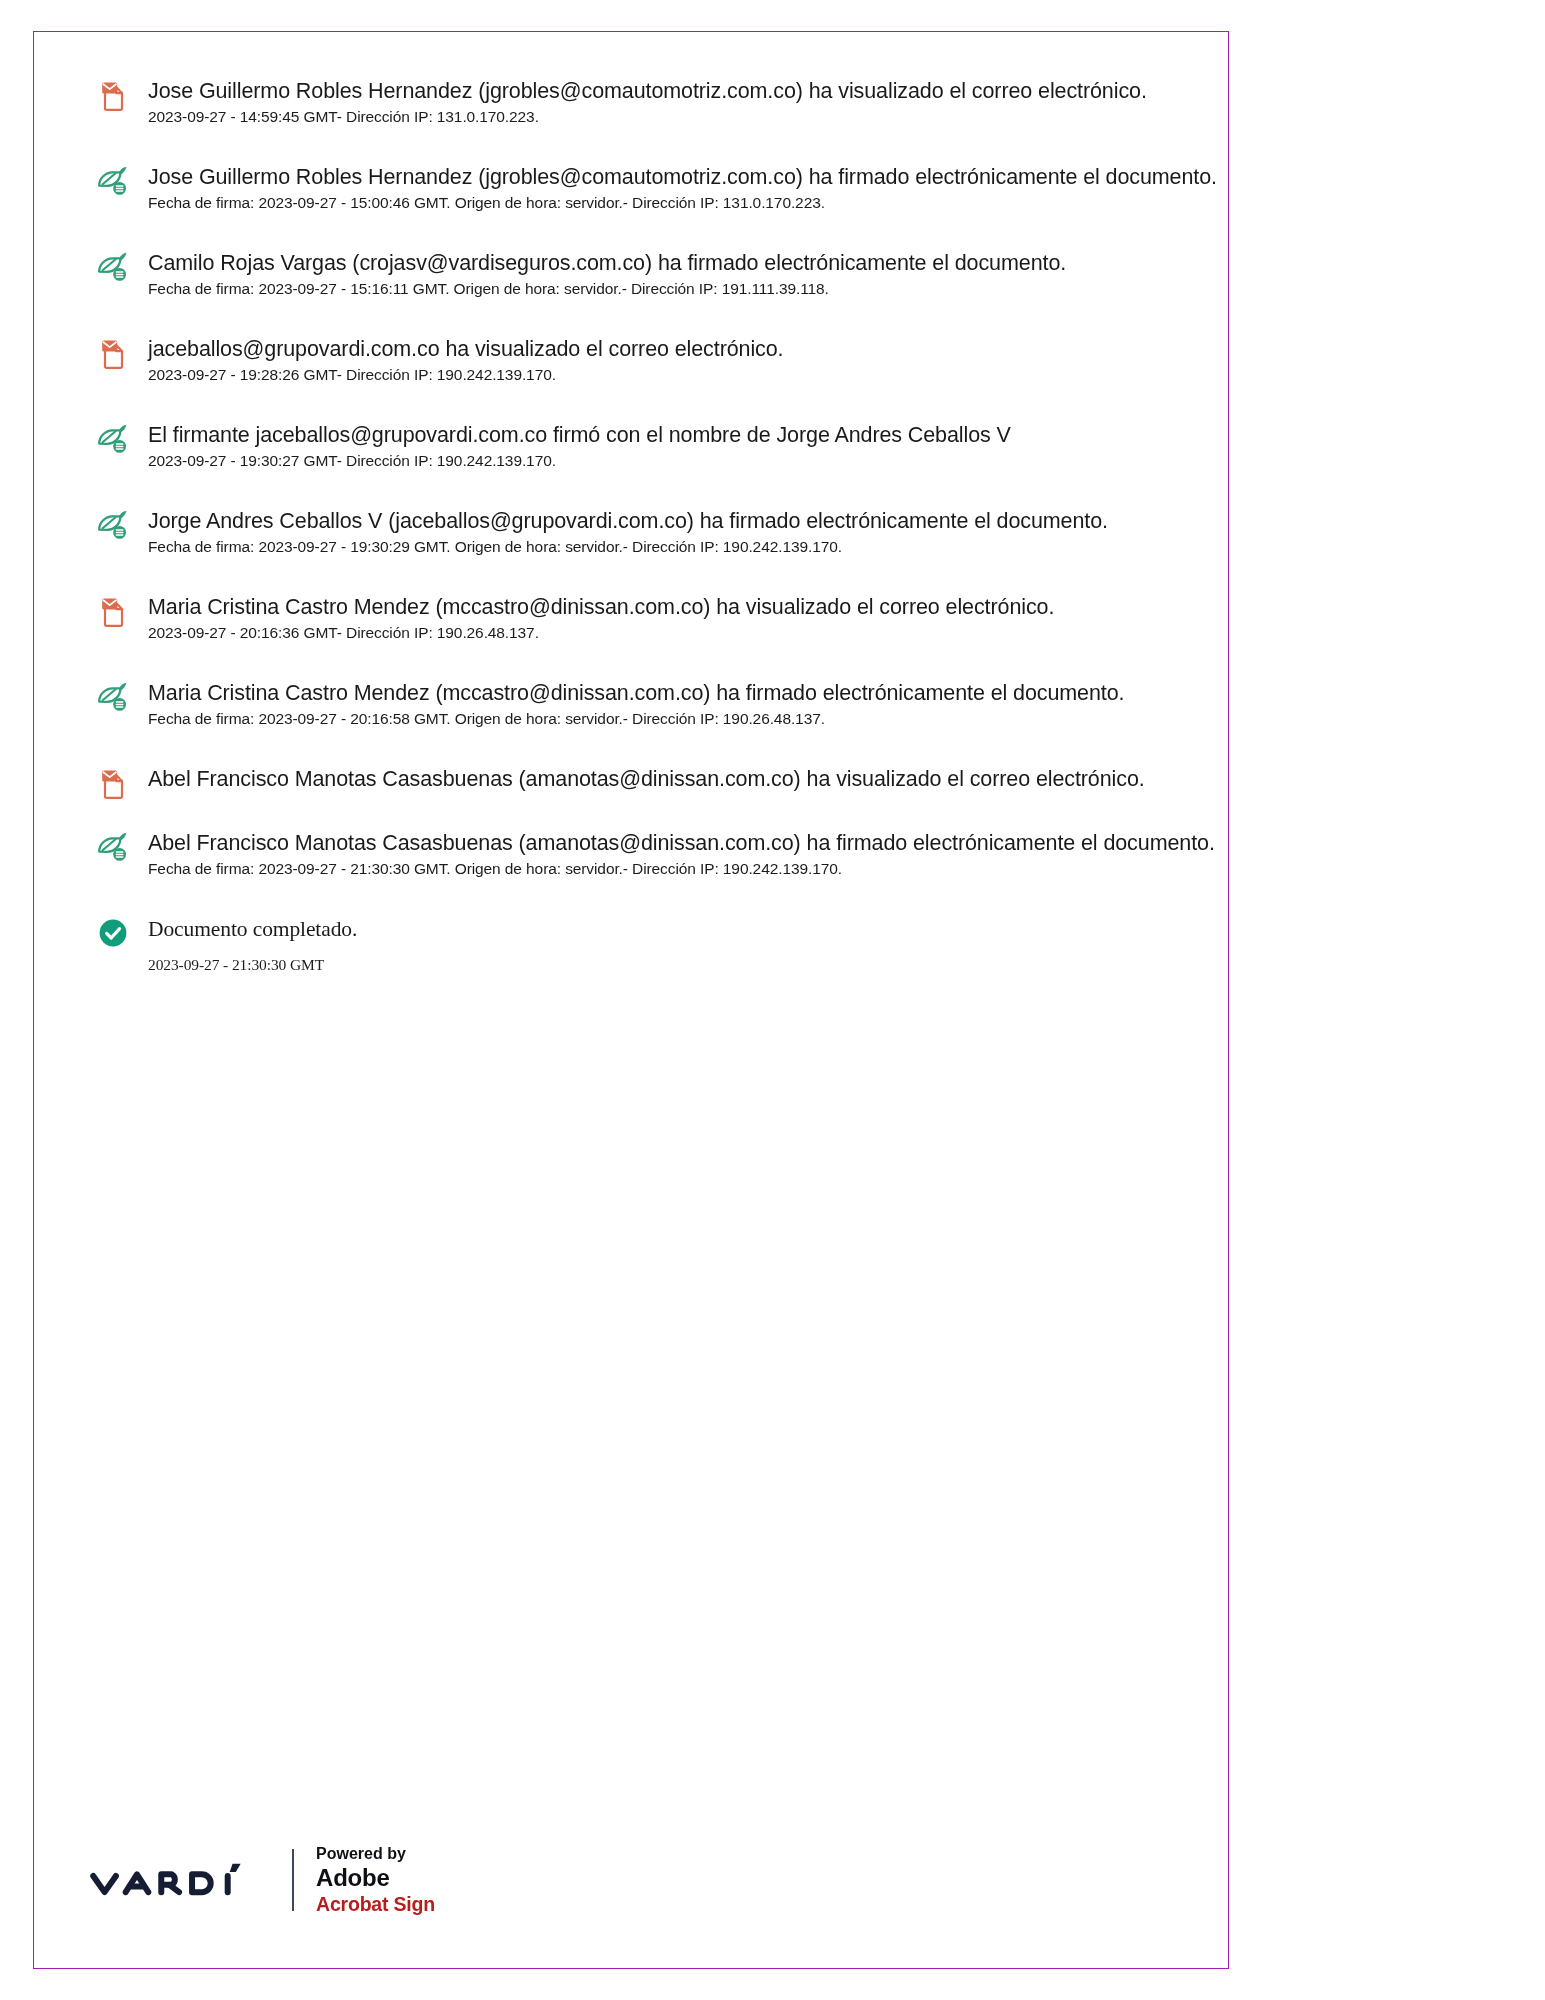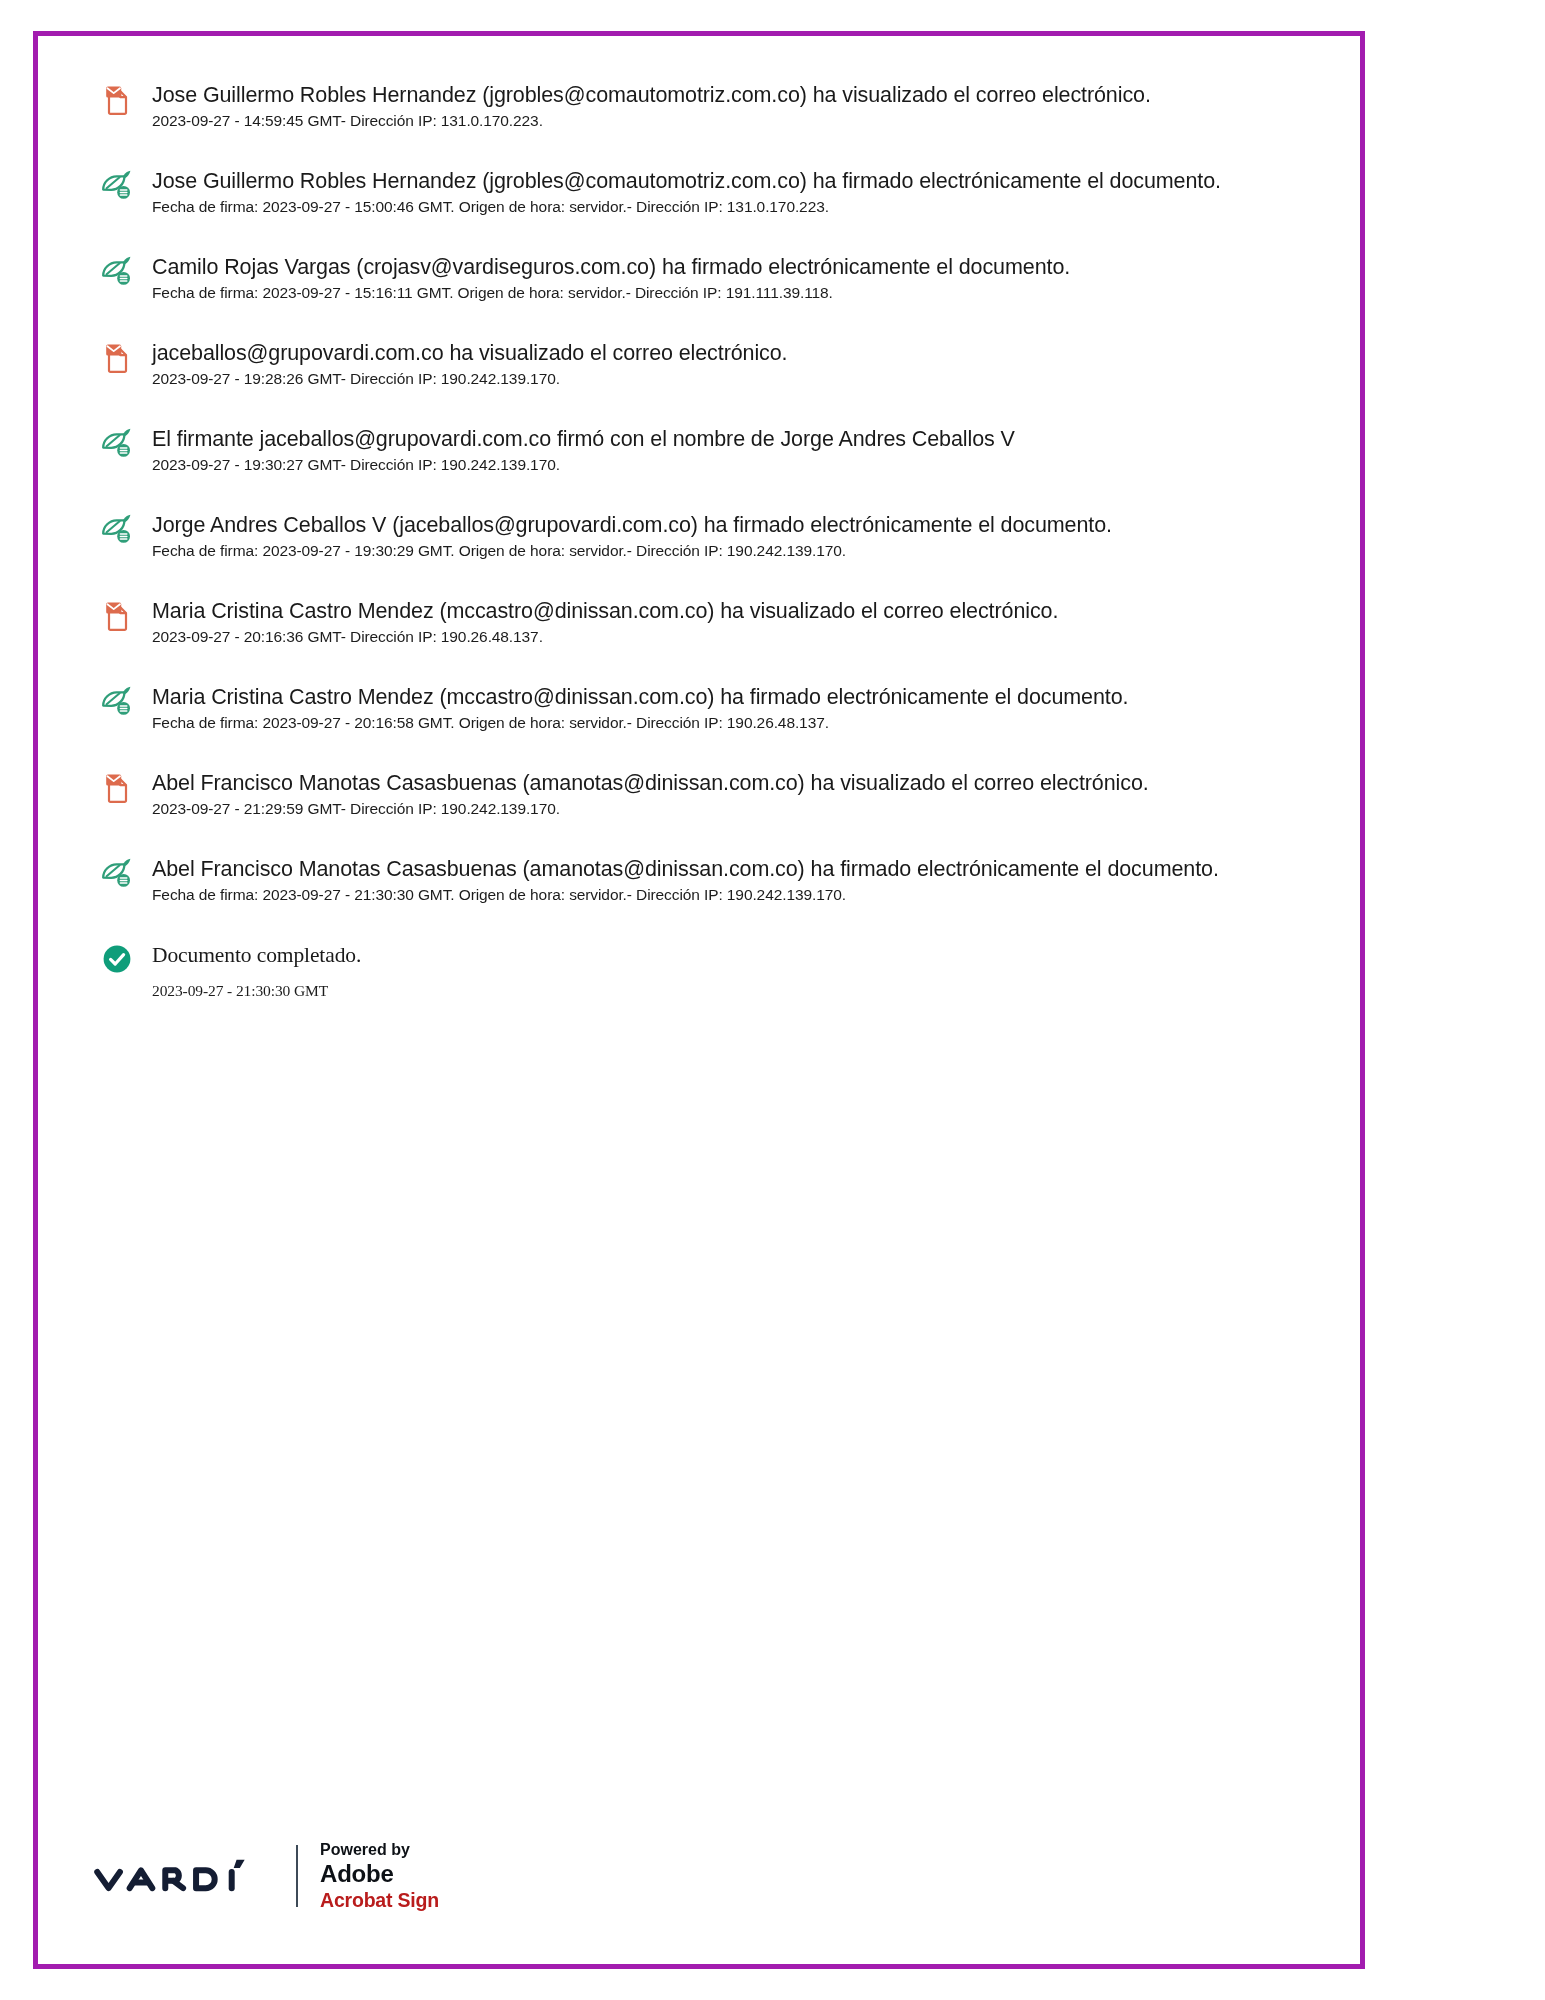--- a/index.html
+++ b/index.html
@@ -10,23 +10,23 @@
     height: 2000px;
     background: #ffffff;
     font-family: "Liberation Sans", sans-serif;
     -webkit-font-smoothing: antialiased;
   }
 
   .page-frame {
     position: absolute;
     left: 33px;
     top: 31px;
-    width: 1332px;
+    width: 1196px;
     height: 1938px;
-    border: 5px solid #a21caf;
+    border: 1px solid #a21caf;
     background: #ffffff;
   }
 
   .page-inner {
     position: relative;
     width: 100%;
     height: 100%;
     background: #ffffff;
   }
 
@@ -211,21 +211,20 @@
           <div class="event-meta">Fecha de firma: 2023-09-27 - 20:16:58 GMT. Origen de hora: servidor.- Dirección IP: 190.26.48.137.</div>
         </div>
         <div class="event">
           <span class="event-icon"><svg viewBox="0 0 34 34" xmlns="http://www.w3.org/2000/svg">
               <path d="M9 9.5 h11.5 L26 15 v15.5 a1.4 1.4 0 0 1 -1.4 1.4 H10.4 A1.4 1.4 0 0 1 9 30.5 Z" fill="#ffffff" stroke="#dd6b4d" stroke-width="2.2" stroke-linejoin="round"></path>
               <path d="M20.2 9.5 v5.6 h5.6" fill="none" stroke="#dd6b4d" stroke-width="2.2" stroke-linejoin="round"></path>
               <rect x="6.2" y="4.6" width="15" height="11" rx="1.6" fill="#dd6b4d"></rect>
               <path d="M7.4 6.2 L13.7 11.1 L20 6.2" fill="none" stroke="#ffffff" stroke-width="1.8" stroke-linecap="round" stroke-linejoin="round"></path>
             </svg></span>
           <div class="event-title">Abel Francisco Manotas Casasbuenas (amanotas@dinissan.com.co) ha visualizado el correo electrónico.</div>
-          <div class="event-meta">2023-09-27 - 21:29:59 GMT- Dirección IP: 190.242.139.170.</div>
         </div>
         <div class="event">
           <span class="event-icon"><svg viewBox="0 0 34 34" xmlns="http://www.w3.org/2000/svg">
               <path d="M3.2 21.6 C3.2 14.4 9.4 8.4 16.6 8.4 L24.4 8.4 C24.4 15.8 18.4 21.8 11.2 21.8 Z" fill="none" stroke="#2f9e79" stroke-width="2.3" stroke-linejoin="round"></path>
               <path d="M6.6 20.2 L19.6 9.2" fill="none" stroke="#2f9e79" stroke-width="2.1" stroke-linecap="round"></path>
               <path d="M23.4 7.6 C25.6 4.4 28.2 3.2 30.4 2.8 C29.6 6.2 27.6 9 24.8 10.2 Z" fill="#2f9e79"></path>
               <circle cx="23.6" cy="24.4" r="6.4" fill="#2f9e79"></circle>
               <path d="M20.4 21.9 h6.4 M20.4 24.4 h6.4 M20.4 26.9 h6.4" fill="none" stroke="#ffffff" stroke-width="1.5" stroke-linecap="round"></path>
             </svg></span>
           <div class="event-title">Abel Francisco Manotas Casasbuenas (amanotas@dinissan.com.co) ha firmado electrónicamente el documento.</div>

